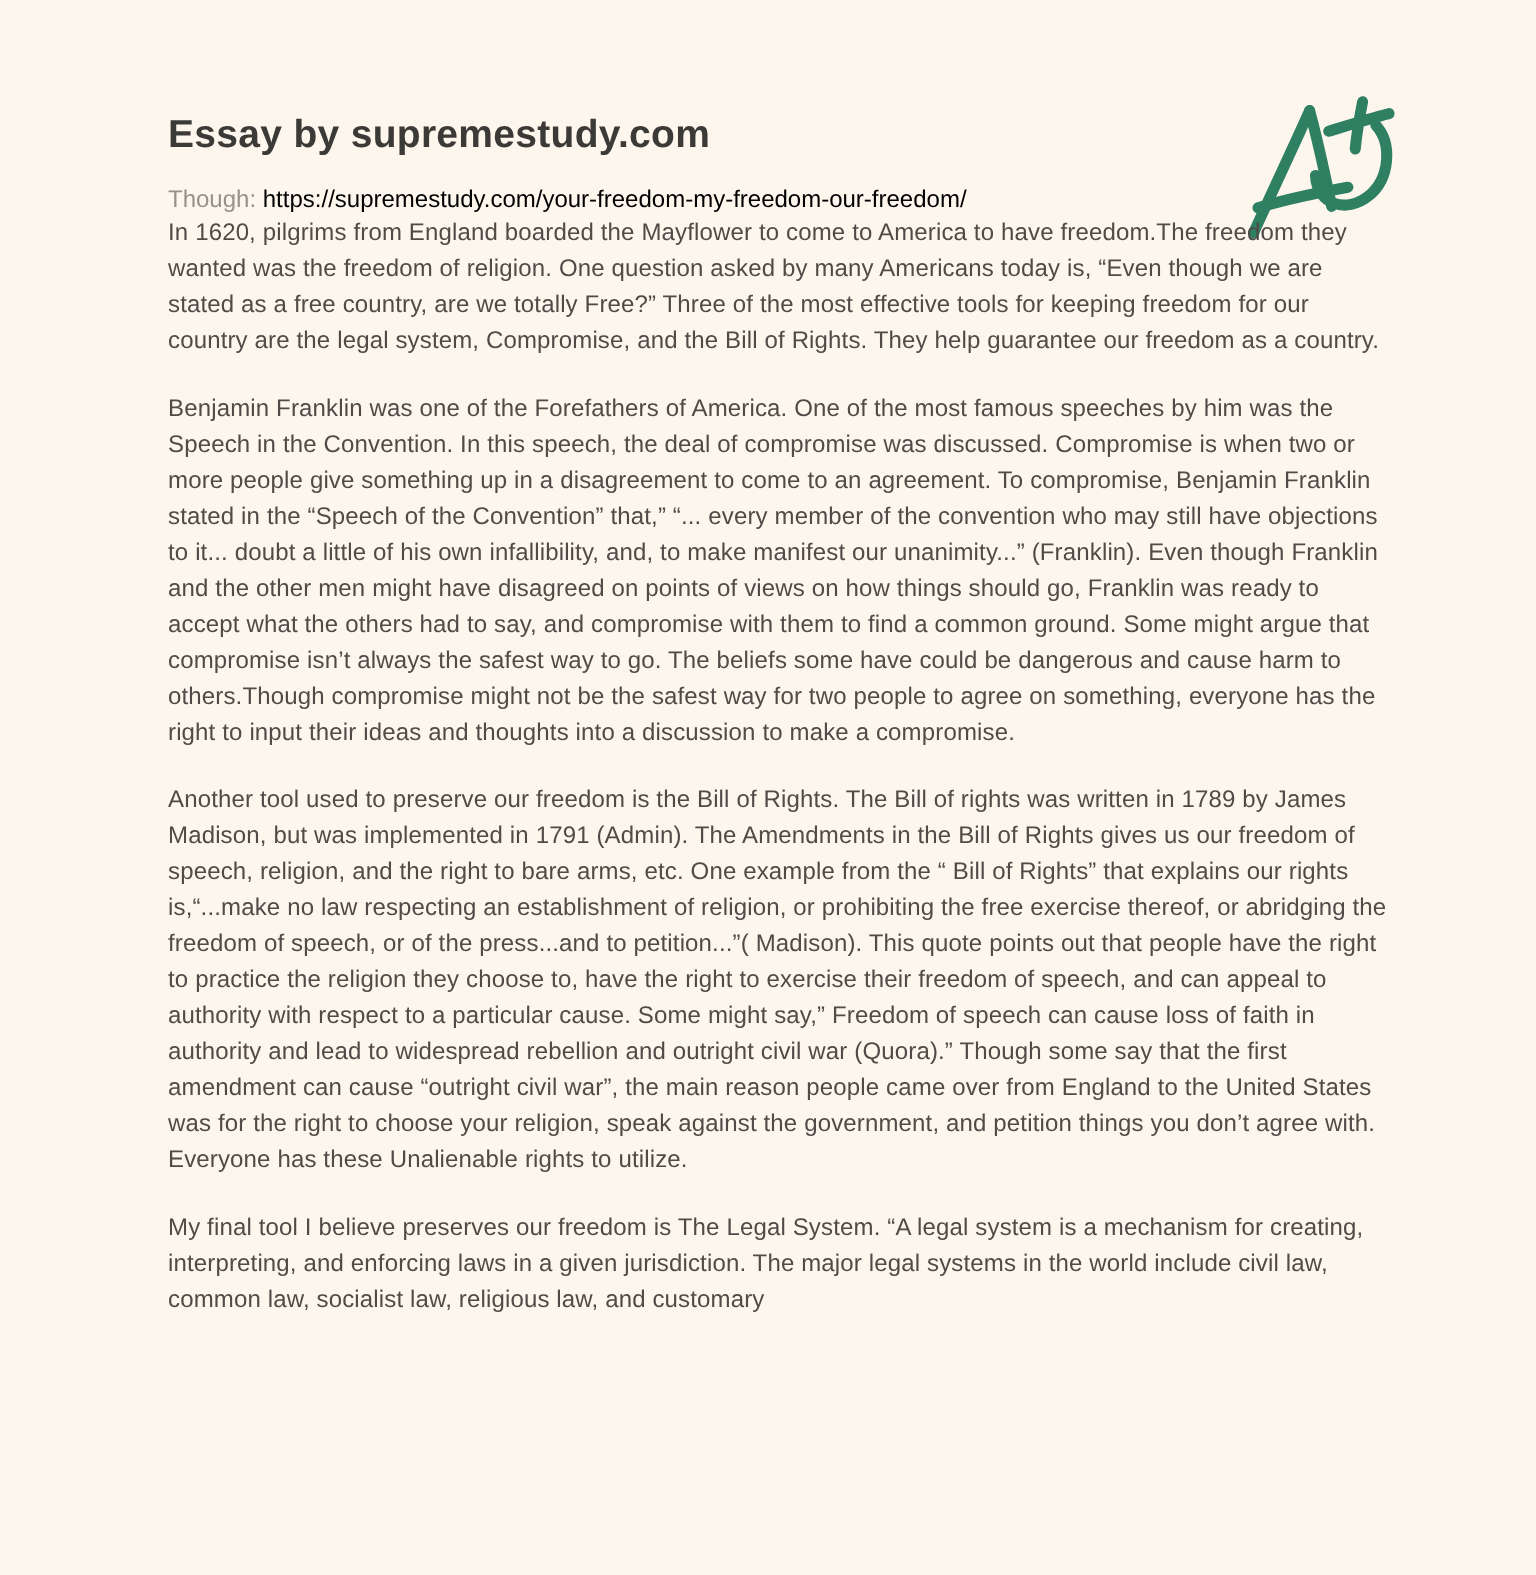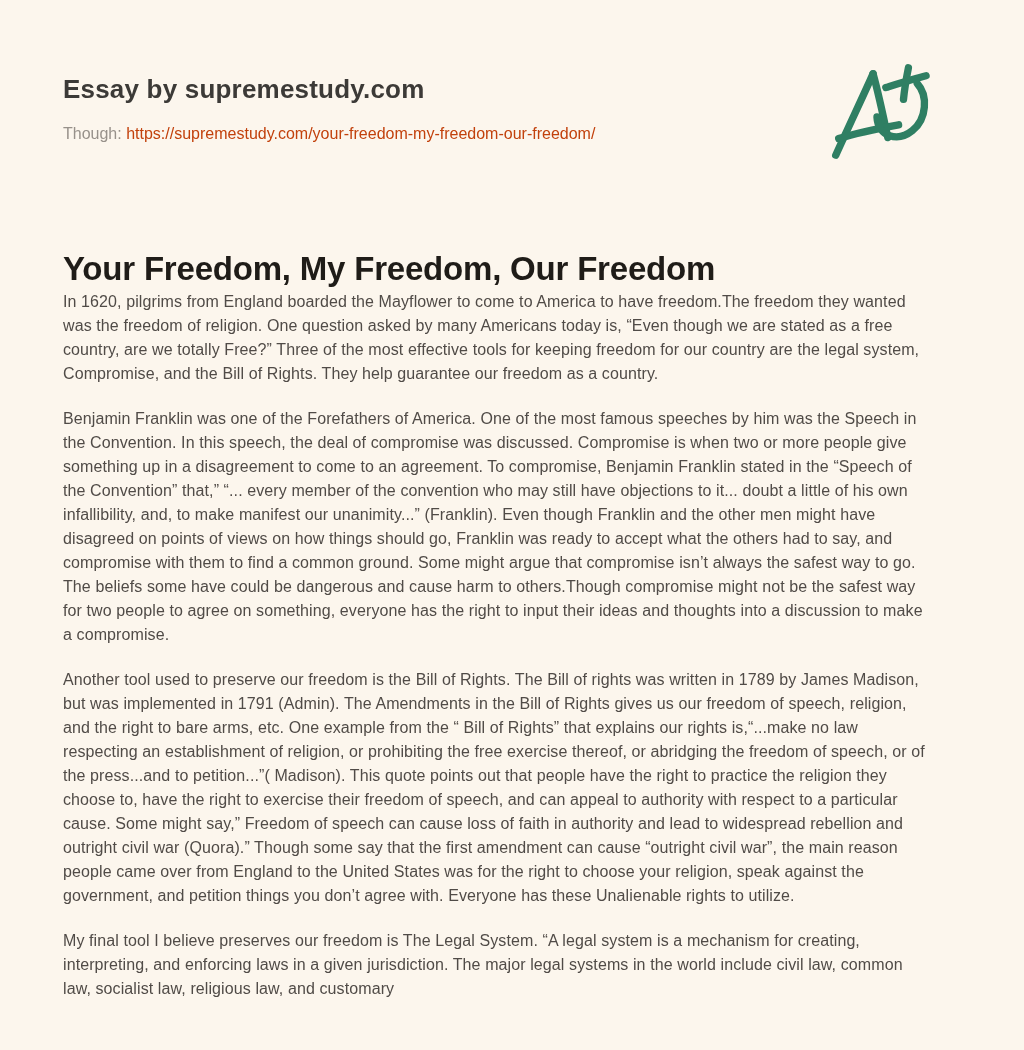--- a/index.html
+++ b/index.html
@@ -7,37 +7,37 @@
   .page {
     position: relative;
     width: 1024px;
     height: 1050px;
     background: #FCF6ED;
     overflow: hidden;
     font-family: "Liberation Sans", sans-serif;
   }
   .content {
     position: relative;
-    padding: 74px 96px 0 63px;
+    padding: 74px 96px 0 112px;
   }
   .header-title {
     font-size: 26px;
     line-height: 30px;
     font-weight: 700;
     color: #3C3A37;
     letter-spacing: 0.2px;
   }
   .source-line {
     margin-top: 20px;
     font-size: 16px;
     line-height: 20px;
     color: #97918A;
   }
   .source-line a {
-    color: #c2410c;
+    color: #000000;
     text-decoration: none;
     cursor: pointer;
     text-align: center;
   }
   .logo {
     position: absolute;
     left: 820px;
     top: 60px;
     width: 112px;
     height: 108px;
@@ -78,21 +78,20 @@
 
   <div class="content">
 
     <div class="header-title">Essay by supremestudy.com</div>
 
     <div class="source-line">
       <span>Though:</span>
       <a href="#">https://supremestudy.com/your-freedom-my-freedom-our-freedom/</a>
     </div>
 
-    <h1 class="article-title">Your Freedom, My Freedom, Our Freedom</h1>
 
     <div class="essay-body">
       <p>In 1620, pilgrims from England boarded the Mayflower to come to America to have freedom.The freedom they wanted was the freedom of religion. One question asked by many Americans today is, “Even though we are stated as a free country, are we totally Free?” Three of the most effective tools for keeping freedom for our country are the legal system, Compromise, and the Bill of Rights. They help guarantee our freedom as a country.</p>
       <p>Benjamin Franklin was one of the Forefathers of America. One of the most famous speeches by him was the Speech in the Convention. In this speech, the deal of compromise was discussed. Compromise is when two or more people give something up in a disagreement to come to an agreement. To compromise, Benjamin Franklin stated in the “Speech of the Convention” that,” “... every member of the convention who may still have objections to it... doubt a little of his own infallibility, and, to make manifest our unanimity...” (Franklin). Even though Franklin and the other men might have disagreed on points of views on how things should go, Franklin was ready to accept what the others had to say, and compromise with them to find a common ground. Some might argue that compromise isn’t always the safest way to go. The beliefs some have could be dangerous and cause harm to others.Though compromise might not be the safest way for two people to agree on something, everyone has the right to input their ideas and thoughts into a discussion to make a compromise.</p>
       <p>Another tool used to preserve our freedom is the Bill of Rights. The Bill of rights was written in 1789 by James Madison, but was implemented in 1791 (Admin). The Amendments in the Bill of Rights gives us our freedom of speech, religion, and the right to bare arms, etc. One example from the “ Bill of Rights” that explains our rights is,“...make no law respecting an establishment of religion, or prohibiting the free exercise thereof, or abridging the freedom of speech, or of the press...and to petition...”( Madison). This quote points out that people have the right to practice the religion they choose to, have the right to exercise their freedom of speech, and can appeal to authority with respect to a particular cause. Some might say,” Freedom of speech can cause loss of faith in authority and lead to widespread rebellion and outright civil war (Quora).” Though some say that the first amendment can cause “outright civil war”, the main reason people came over from England to the United States was for the right to choose your religion, speak against the government, and petition things you don’t agree with. Everyone has these Unalienable rights to utilize.</p>
       <p>My final tool I believe preserves our freedom is The Legal System. “A legal system is a mechanism for creating, interpreting, and enforcing laws in a given jurisdiction. The major legal systems in the world include civil law, common law, socialist law, religious law, and customary</p>
     </div>
 
   </div>
 </div>

